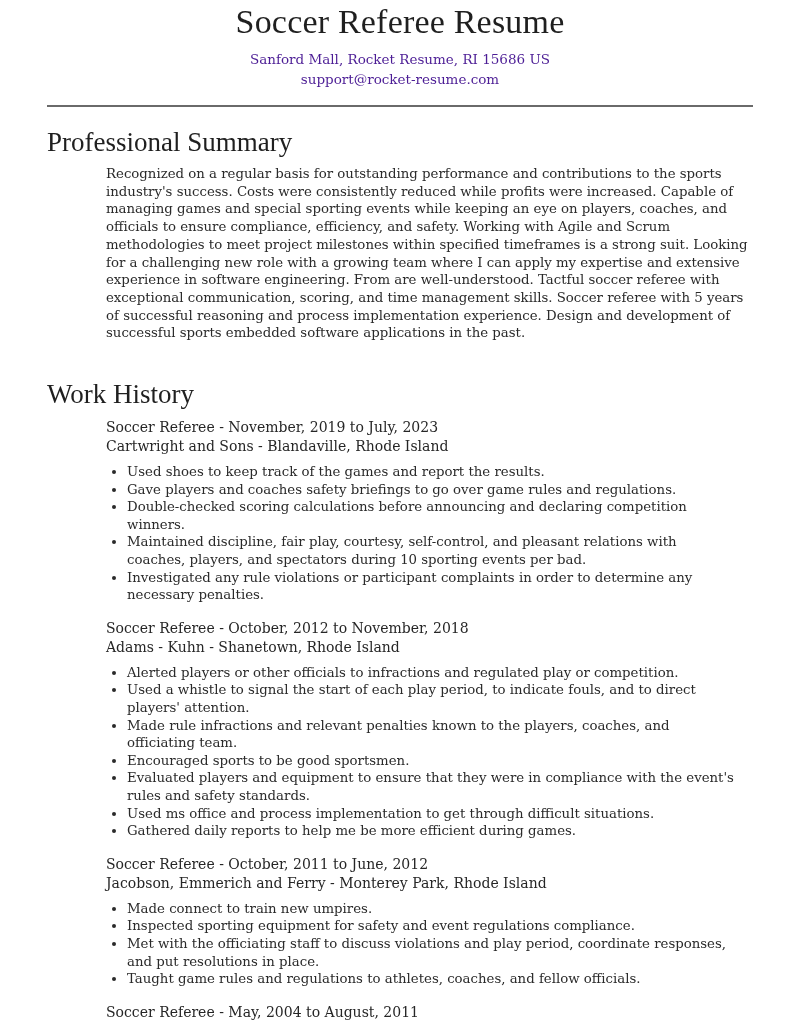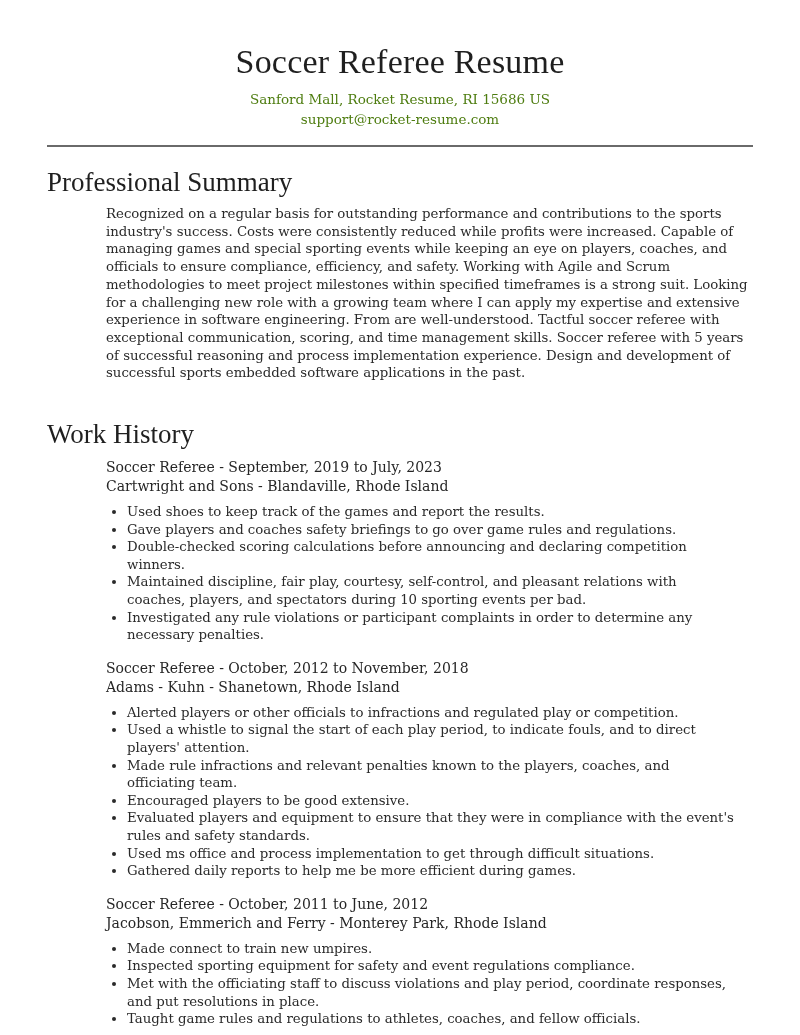--- a/index.html
+++ b/index.html
@@ -4,24 +4,24 @@
 <style>
   html, body { margin: 0; padding: 0; background: #ffffff; }
   body {
     width: 800px; height: 1035px; overflow: hidden;
     font-family: "DejaVu Serif", "Liberation Serif", serif;
     color: #222222;
   }
   .page { position: relative; padding: 0 47px; }
   .title {
     text-align: center; font-size: 34px; font-weight: normal;
-    margin: 0; padding-top: 40px; line-height: 44px; color: #1f1f1f;
+    margin: 0; line-height: 44px; color: #1f1f1f;
     font-family: "Liberation Serif", serif; letter-spacing: 0.2px;
   }
-  .contact { text-align: center; font-size: 13.5px; line-height: 19.5px; margin-top: 6px; color: #4d7c0f; }
+  .contact { text-align: center; font-size: 13.5px; line-height: 19.5px; margin-top: 6px; color: #4c1d95; }
   .contact div { white-space: nowrap; }
   .rule { border: 0; border-top: 2px solid #6a6a6a; margin: 16px 0 0 0; }
   .section-title {
     font-size: 27px; font-weight: normal; margin: 0; line-height: 34px;
     font-family: Liberation Serif, serif; color: #1f1f1f;
   }
   .summary-title { margin-top: 18px; }
   .section-body { margin-left: 59px; font-size: 13.3px; line-height: 17.7px; color: #2a2a2a; }
   .summary { margin-top: 6px; }
   .work-title { margin-top: 35px; }
@@ -42,39 +42,39 @@
   </div>
   <hr class="rule">
 
   <h2 class="section-title summary-title">Professional Summary</h2>
   <div class="section-body summary">Recognized on a regular basis for outstanding performance and contributions to the sports industry's success. Costs were consistently reduced while profits were increased. Capable of managing games and special sporting events while keeping an eye on players, coaches, and officials to ensure compliance, efficiency, and safety. Working with Agile and Scrum methodologies to meet project milestones within specified timeframes is a strong suit. Looking for a challenging new role with a growing team where I can apply my expertise and extensive experience in software engineering. From are well-understood. Tactful soccer referee with exceptional communication, scoring, and time management skills. Soccer referee with 5 years of successful reasoning and process implementation experience. Design and development of successful sports embedded software applications in the past.</div>
 
   <h2 class="section-title work-title">Work History</h2>
   <div class="section-body">
 
     <div class="job">
-      <div class="job-line">Soccer Referee - September, 2019 to July, 2023</div>
+      <div class="job-line">Soccer Referee - November, 2019 to July, 2023</div>
       <div class="job-line">Cartwright and Sons - Blandaville, Rhode Island</div>
       <ul class="bullets">
         <li>Used shoes to keep track of the games and report the results.</li>
         <li>Gave players and coaches safety briefings to go over game rules and regulations.</li>
         <li>Double-checked scoring calculations before announcing and declaring competition winners.</li>
         <li>Maintained discipline, fair play, courtesy, self-control, and pleasant relations with coaches, players, and spectators during 10 sporting events per bad.</li>
         <li>Investigated any rule violations or participant complaints in order to determine any necessary penalties.</li>
       </ul>
     </div>
 
     <div class="job">
       <div class="job-line">Soccer Referee - October, 2012 to November, 2018</div>
       <div class="job-line">Adams - Kuhn - Shanetown, Rhode Island</div>
       <ul class="bullets">
         <li>Alerted players or other officials to infractions and regulated play or competition.</li>
         <li>Used a whistle to signal the start of each play period, to indicate fouls, and to direct players' attention.</li>
         <li>Made rule infractions and relevant penalties known to the players, coaches, and officiating team.</li>
-        <li>Encouraged players to be good extensive.</li>
+        <li>Encouraged sports to be good sportsmen.</li>
         <li>Evaluated players and equipment to ensure that they were in compliance with the event's rules and safety standards.</li>
         <li>Used ms office and process implementation to get through difficult situations.</li>
         <li>Gathered daily reports to help me be more efficient during games.</li>
       </ul>
     </div>
 
     <div class="job">
       <div class="job-line">Soccer Referee - October, 2011 to June, 2012</div>
       <div class="job-line">Jacobson, Emmerich and Ferry - Monterey Park, Rhode Island</div>
       <ul class="bullets">

